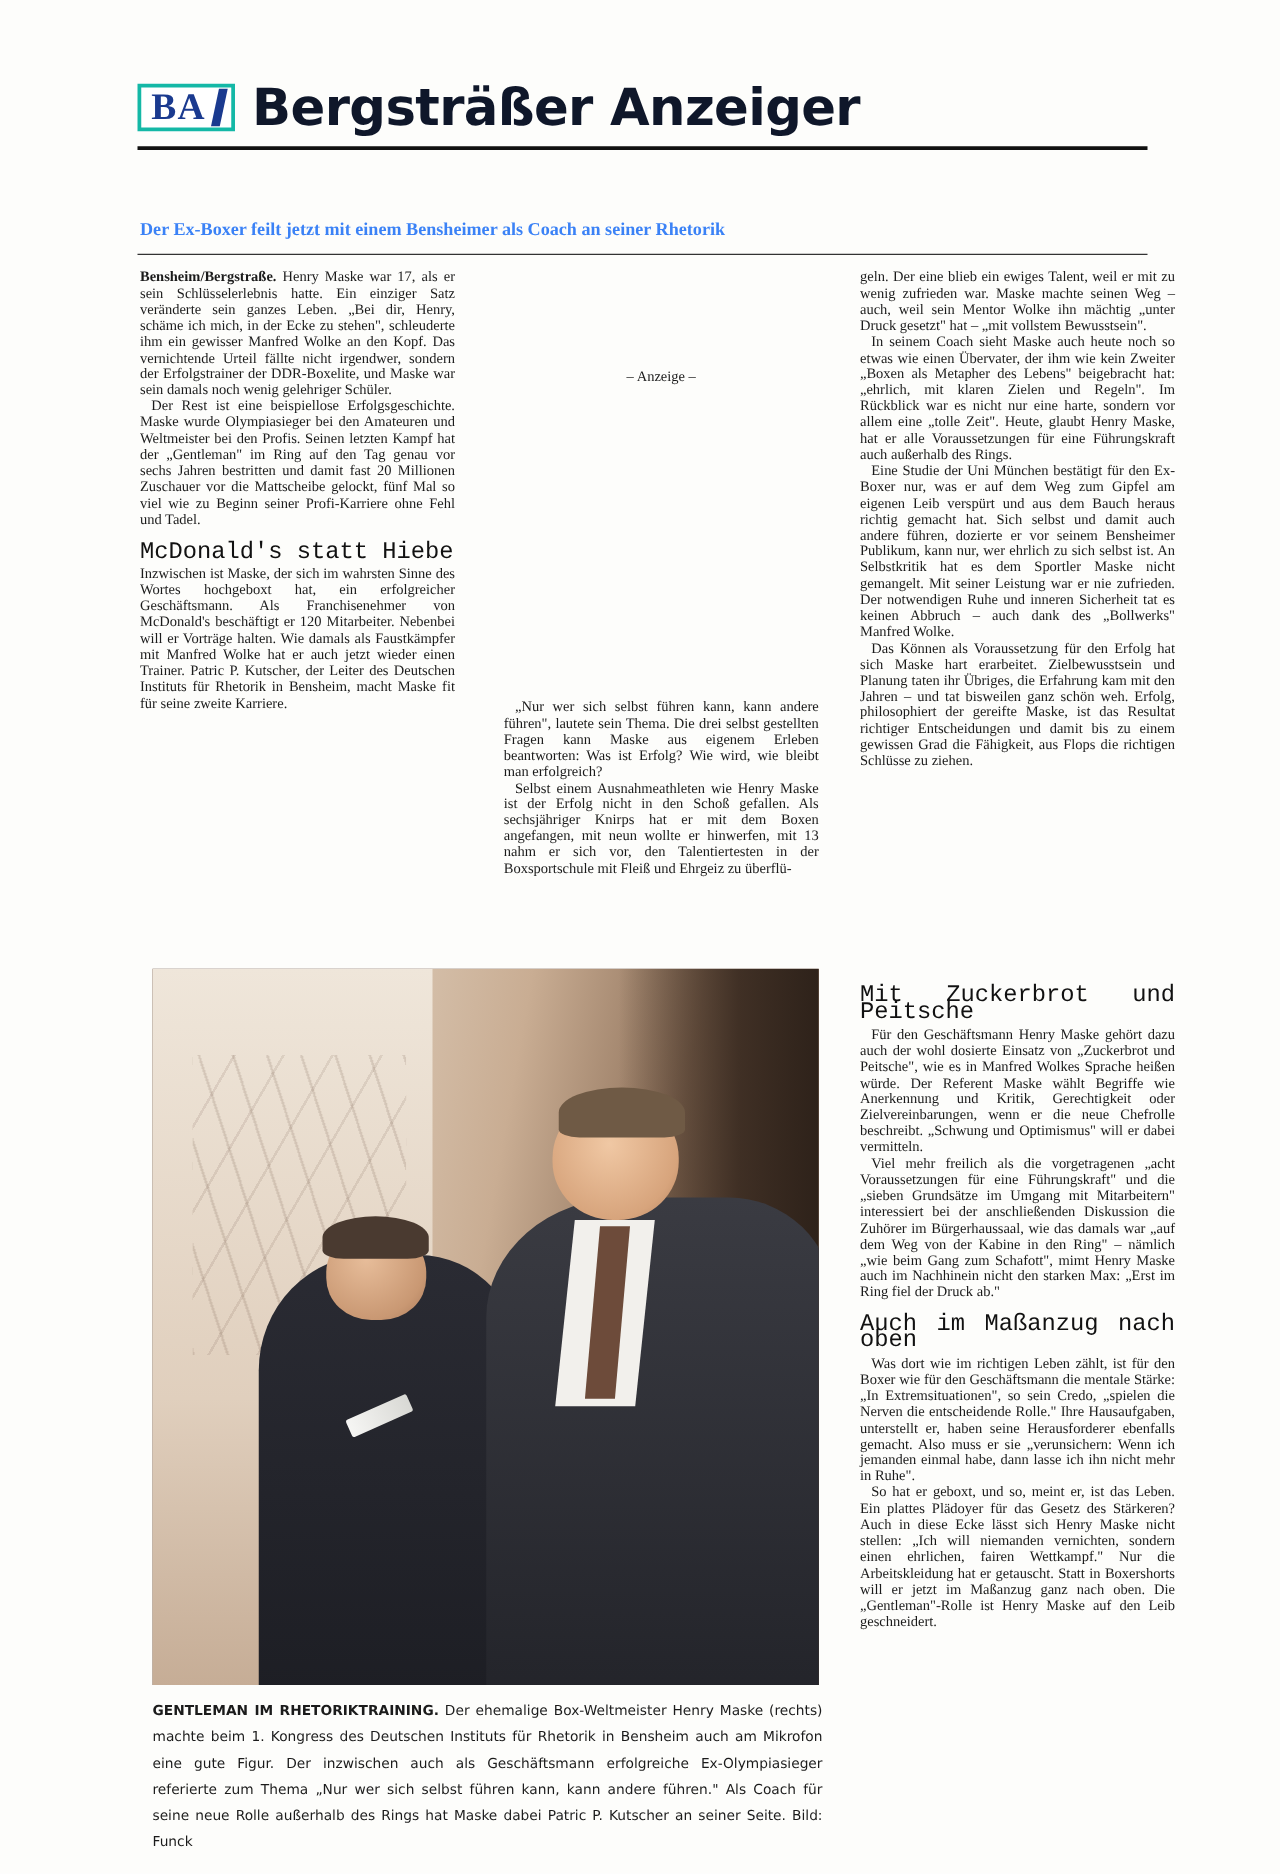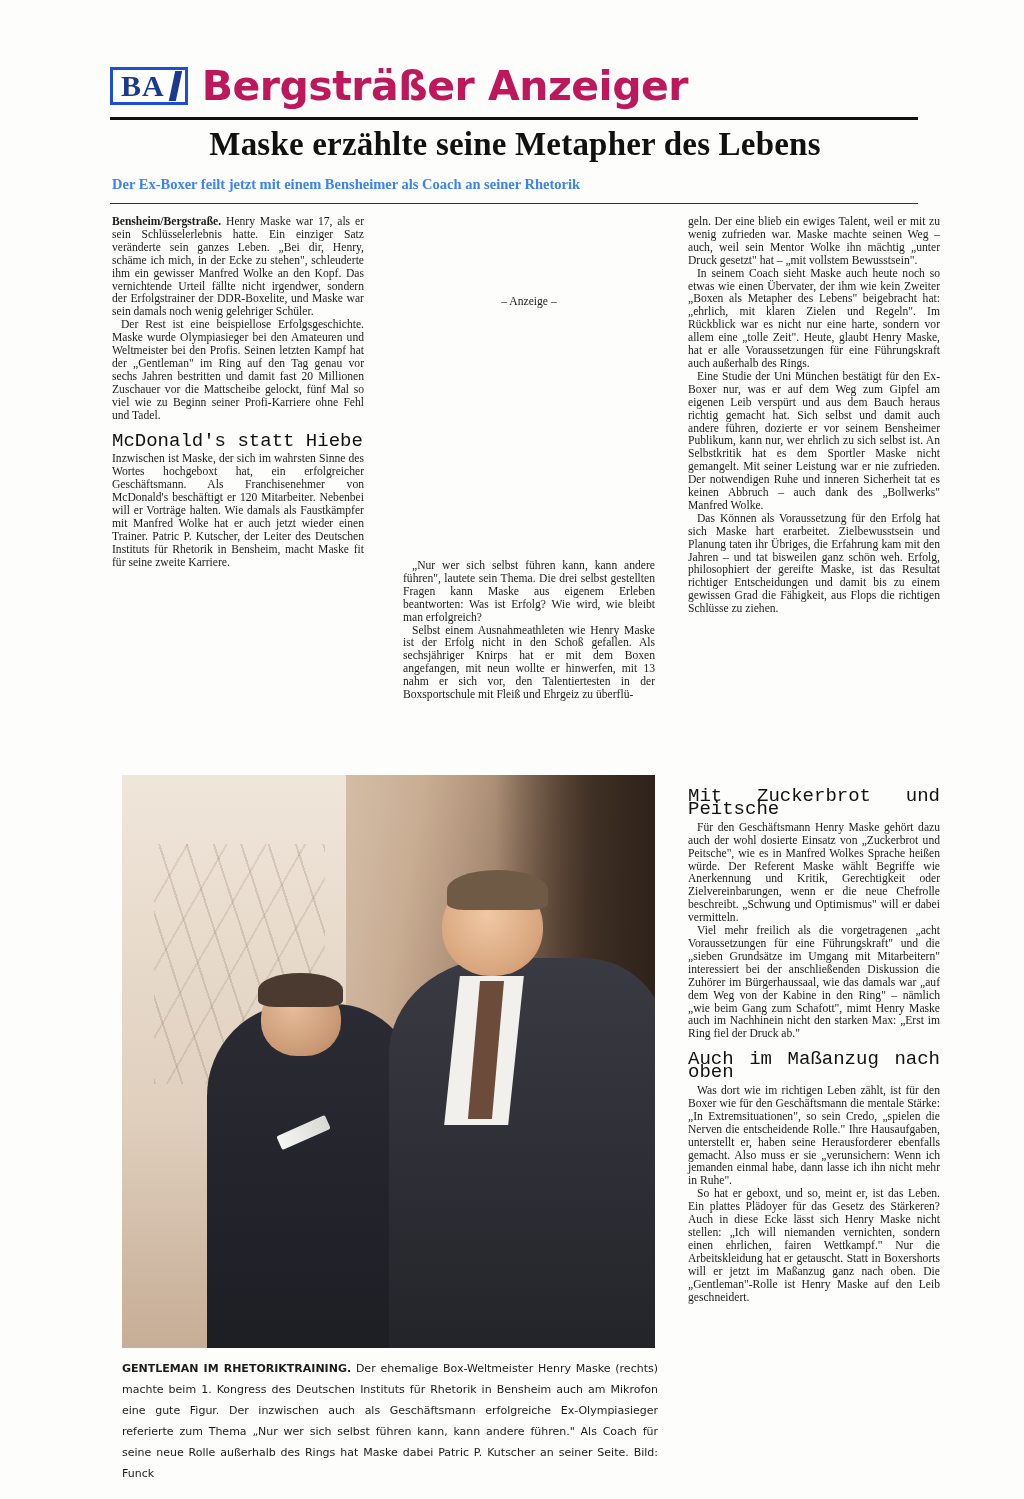--- a/index.html
+++ b/index.html
@@ -28,21 +28,21 @@
     left: 110px;
     top: 58px;
     width: 810px;
     height: 56px;
     display: flex;
     align-items: center;
   }
   .ba-logo {
     display: flex;
     align-items: center;
-    border: 3px solid #1d4ed8;
+    border: 3px solid #14b8a6;
     height: 38px;
     padding: 0 6px 0 8px;
     box-sizing: border-box;
     background: #fff;
   }
   .ba-logo .ba-text {
     font-family: "Liberation Serif", serif;
     font-weight: bold;
     font-size: 30px;
     color: #1a3a8f;
@@ -55,21 +55,21 @@
     background: #1a3a8f;
     margin-left: 7px;
     transform: skewX(-12deg);
   }
   .masthead-title {
     font-family: "DejaVu Sans", sans-serif;
     font-weight: bold;
     font-size: 41px;
     letter-spacing: -0.5px;
     margin-left: 14px;
-    color: #be185d;
+    color: #0f172a;
     line-height: 1;
     white-space: nowrap;
   }
   .rule-thick {
     position: absolute;
     left: 110px;
     top: 117px;
     width: 808px;
     height: 3px;
     background: #111;
@@ -339,21 +339,20 @@
 
   <div class="masthead">
     <div class="ba-logo">
       <span class="ba-text">BA</span>
       <span class="ba-bar"></span>
     </div>
     <div class="masthead-title">Bergsträßer Anzeiger</div>
   </div>
   <div class="rule-thick"></div>
 
-  <div class="headline">Maske erzählte seine Metapher des Lebens</div>
   <div class="subhead">Der Ex-Boxer feilt jetzt mit einem Bensheimer als Coach an seiner Rhetorik</div>
   <div class="rule-thin"></div>
 
   <div class="col col1">
     <p class="noindent"><span class="leadin">Bensheim/Bergstraße.</span><span> Henry Maske war 17, als er sein Schlüsselerlebnis hatte. Ein einziger Satz veränderte sein ganzes Leben. „Bei dir, Henry, schäme ich mich, in der Ecke zu stehen", schleuderte ihm ein gewisser Manfred Wolke an den Kopf. Das vernichtende Urteil fällte nicht irgendwer, sondern der Erfolgstrainer der DDR-Boxelite, und Maske war sein damals noch wenig gelehriger Schüler.</span></p>
     <p>Der Rest ist eine beispiellose Erfolgsgeschichte. Maske wurde Olympiasieger bei den Amateuren und Weltmeister bei den Profis. Seinen letzten Kampf hat der „Gentleman" im Ring auf den Tag genau vor sechs Jahren bestritten und damit fast 20 Millionen Zuschauer vor die Mattscheibe gelockt, fünf Mal so viel wie zu Beginn seiner Profi-Karriere ohne Fehl und Tadel.</p>
     <div class="sec-title">McDonald's statt Hiebe</div>
     <p class="noindent">Inzwischen ist Maske, der sich im wahrsten Sinne des Wortes hochgeboxt hat, ein erfolgreicher Geschäftsmann. Als Franchisenehmer von McDonald's beschäftigt er 120 Mitarbeiter. Nebenbei will er Vorträge halten. Wie damals als Faustkämpfer mit Manfred Wolke hat er auch jetzt wieder einen Trainer. Patric P. Kutscher, der Leiter des Deutschen Instituts für Rhetorik in Bensheim, macht Maske fit für seine zweite Karriere.</p>
   </div>
 

